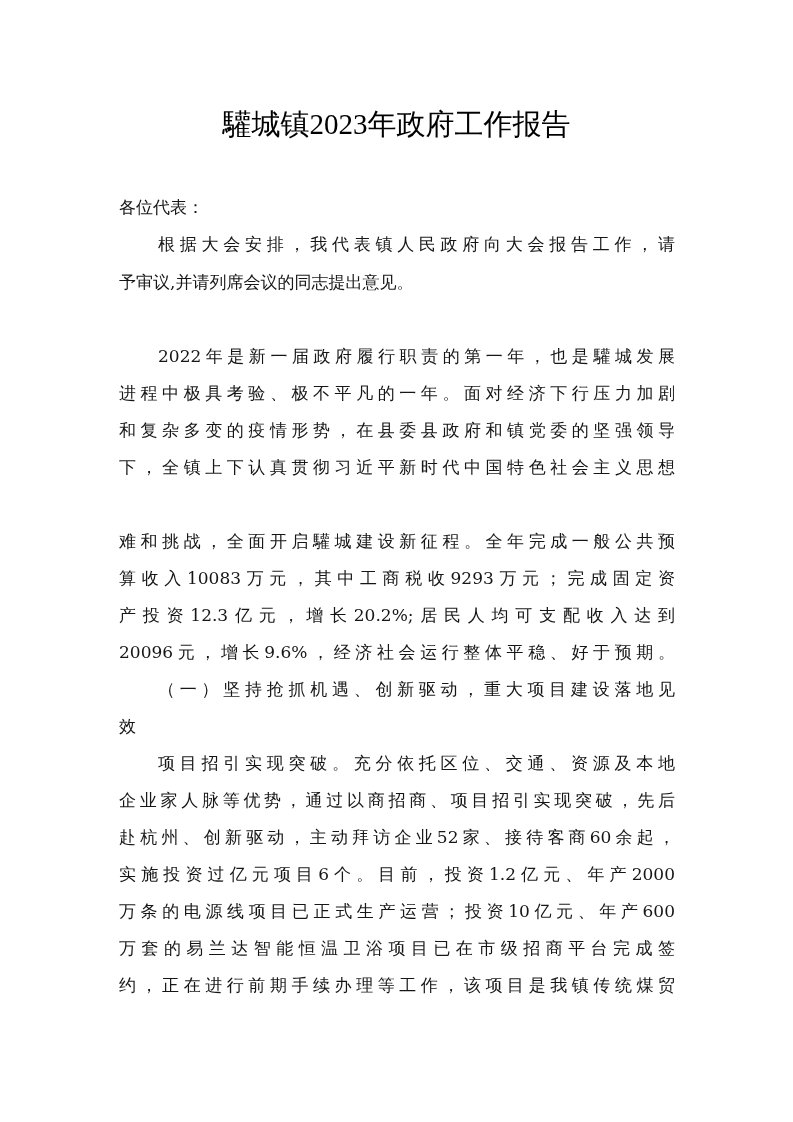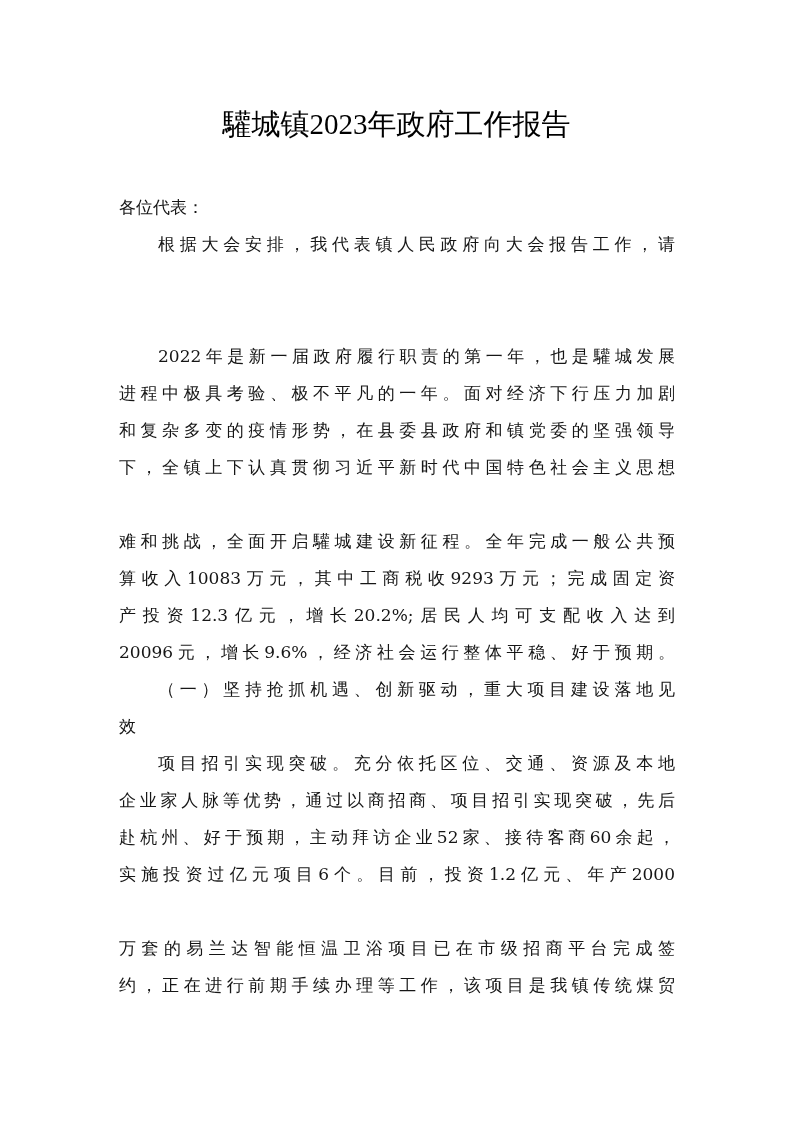--- a/index.html
+++ b/index.html
@@ -56,33 +56,35 @@
   </style>
 </head>
 <body>
 
 <div class="page">
   <div class="title">驩城镇2023年政府工作报告</div>
 
   <div class="line last" style="top:193px;">各位代表：</div>
 
   <div class="line indent" style="top:232px;font-family:Liberation Mono, monospace;">根据大会安排，我代表镇人民政府向大会报告工作，请</div>
+  <div class="line last" style="top:268px;">予审议,并请列席会议的同志提出意见。</div>
 
 
   <div class="line indent" style="top:342px;">2022年是新一届政府履行职责的第一年，也是驩城发展</div>
   <div class="line" style="top:379px;">进程中极具考验、极不平凡的一年。面对经济下行压力加剧</div>
   <div class="line" style="top:416px;">和复杂多变的疫情形势，在县委县政府和镇党委的坚强领导</div>
   <div class="line" style="top:453px;">下，全镇上下认真贯彻习近平新时代中国特色社会主义思想</div>
   <div class="line" style="top:527px;">难和挑战，全面开启驩城建设新征程。全年完成一般公共预</div>
   <div class="line" style="top:564px;">算收入10083万元，其中工商税收9293万元；完成固定资</div>
   <div class="line" style="top:601px;">产投资12.3亿元，增长20.2%;居民人均可支配收入达到</div>
   <div class="line" style="top:638px;">20096元，增长9.6%，经济社会运行整体平稳、好于预期。</div>
 
   <div class="line indent" style="top:675px;">（一）坚持抢抓机遇、创新驱动，重大项目建设落地见</div>
   <div class="line last" style="top:712px;">效</div>
 
   <div class="line indent" style="top:749px;">项目招引实现突破。充分依托区位、交通、资源及本地</div>
   <div class="line" style="top:786px;">企业家人脉等优势，通过以商招商、项目招引实现突破，先后</div>
-  <div class="line" style="top:823px;">赴杭州、好于预期，主动拜访企业52家、接待客商60余起，</div>
+  <div class="line" style="top:823px;">赴杭州、创新驱动，主动拜访企业52家、接待客商60余起，</div>
   <div class="line" style="top:860px;">实施投资过亿元项目6个。目前，投资1.2亿元、年产2000</div>
+  <div class="line" style="top:897px;">万条的电源线项目已正式生产运营；投资10亿元、年产600</div>
   <div class="line" style="top:934px;">万套的易兰达智能恒温卫浴项目已在市级招商平台完成签</div>
   <div class="line" style="top:971px;">约，正在进行前期手续办理等工作，该项目是我镇传统煤贸</div>
 </div>
 
 </body></html>

